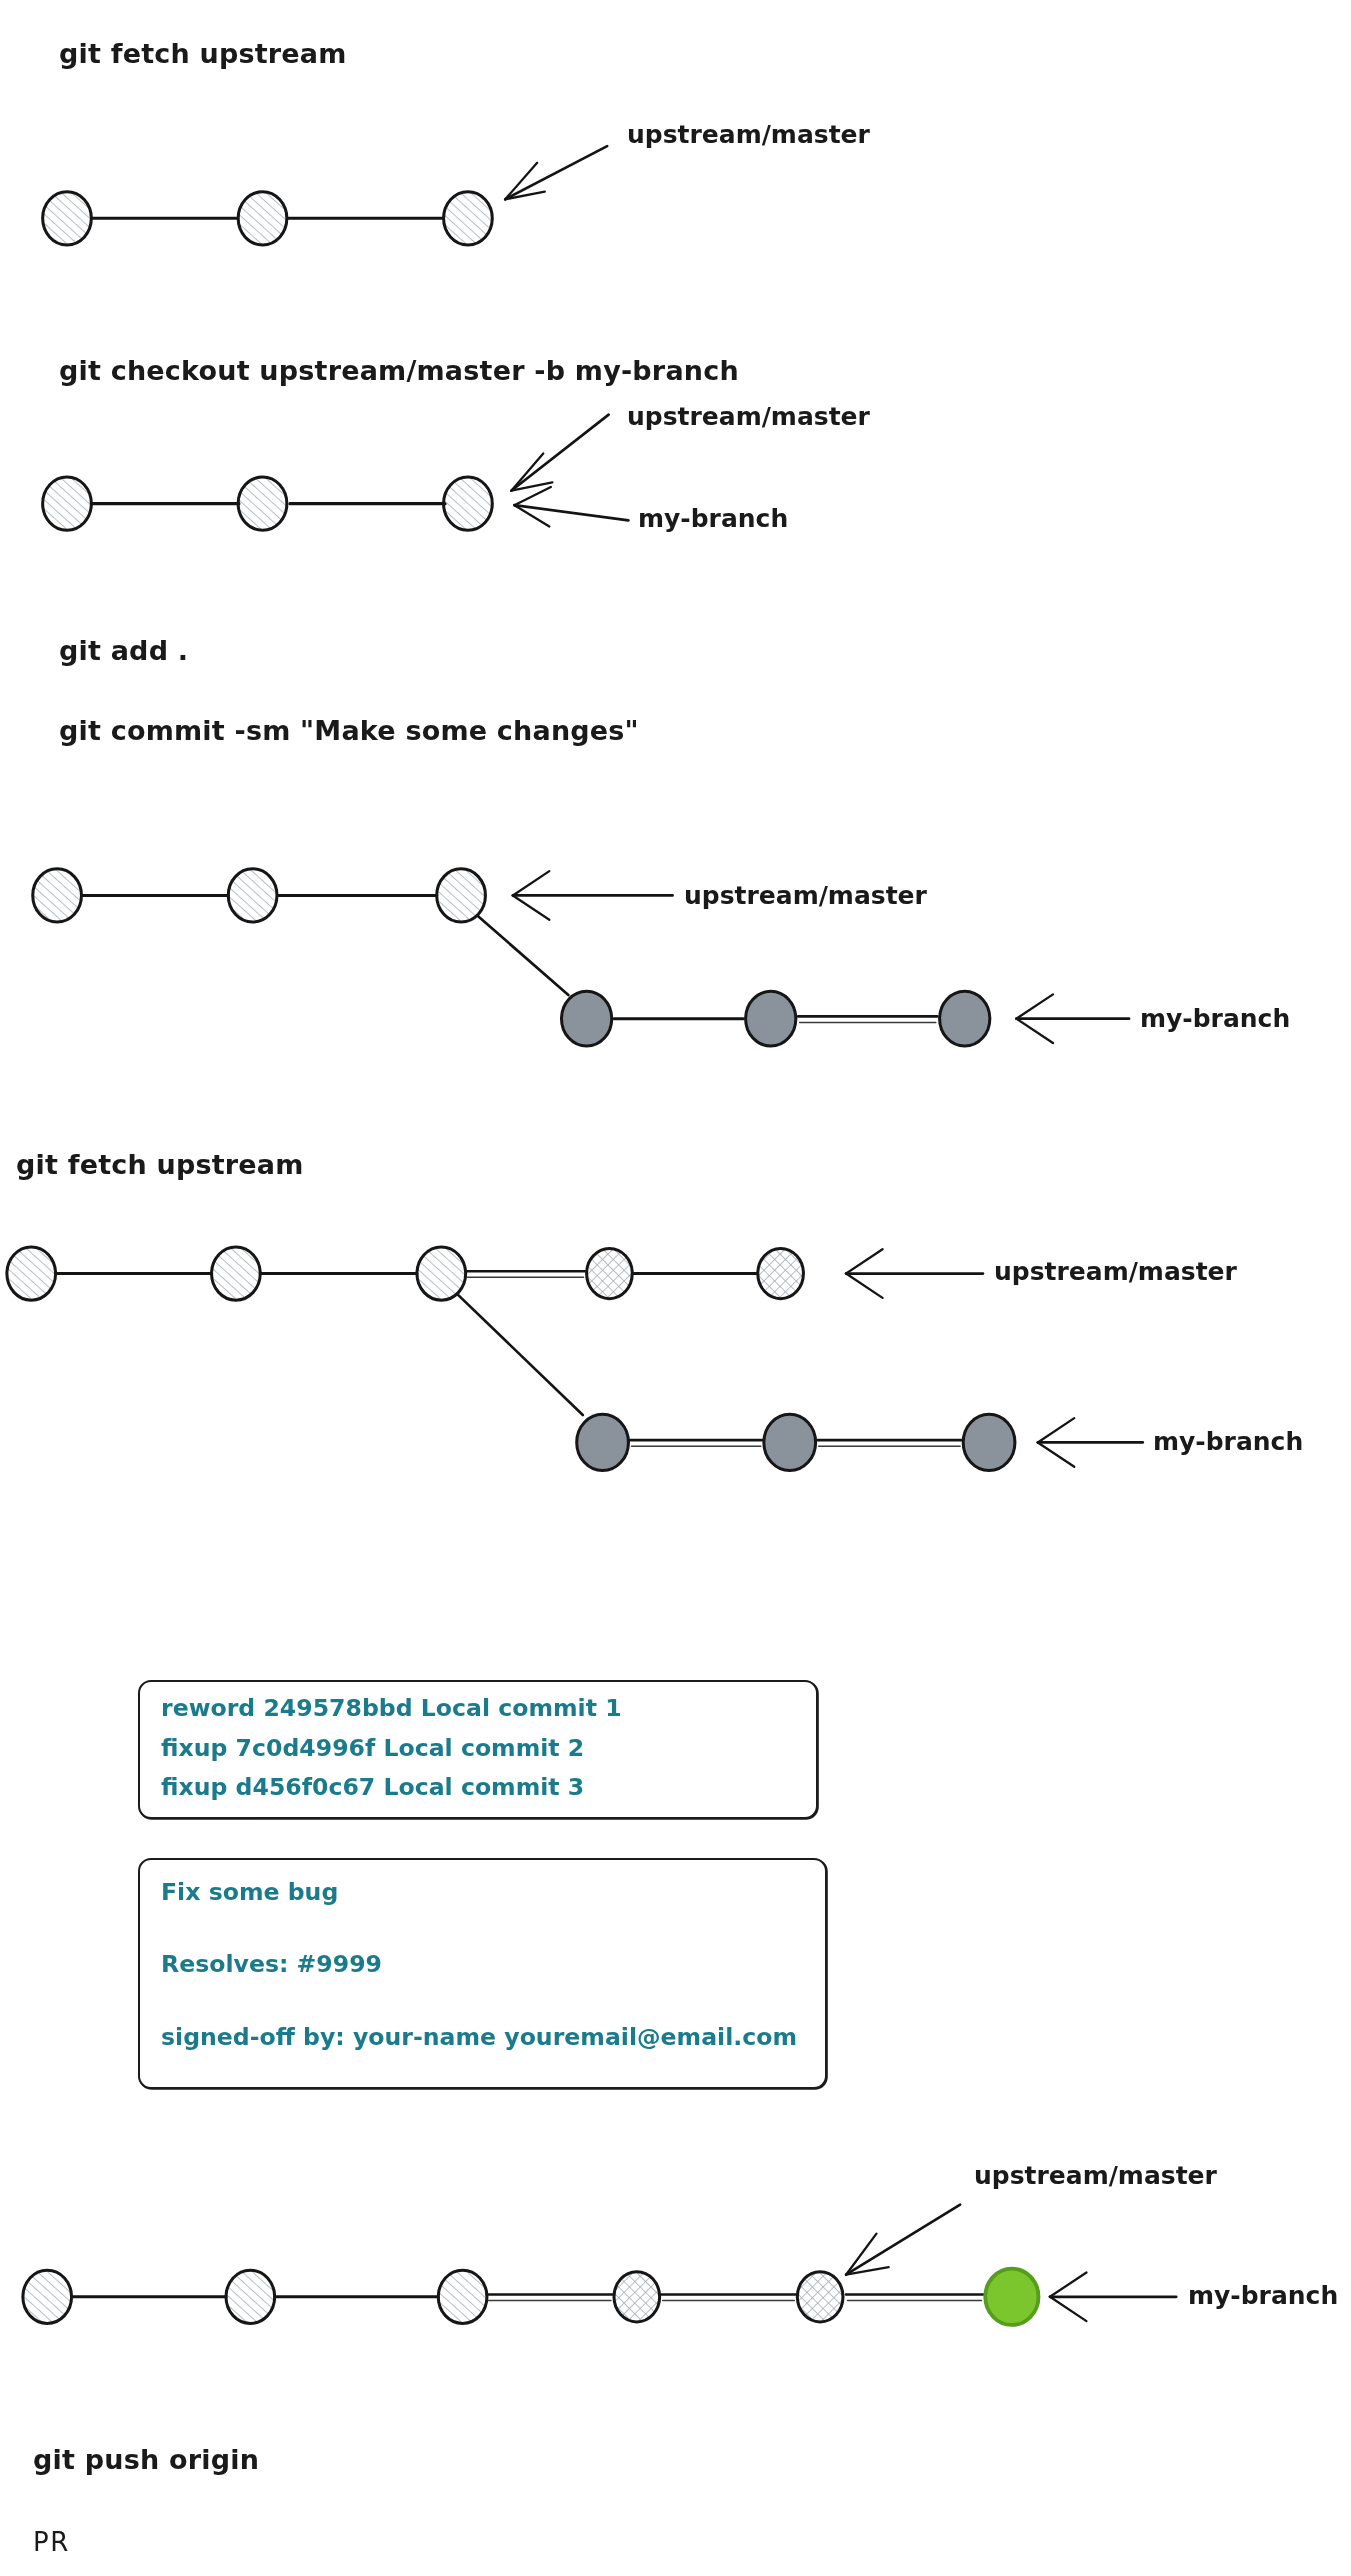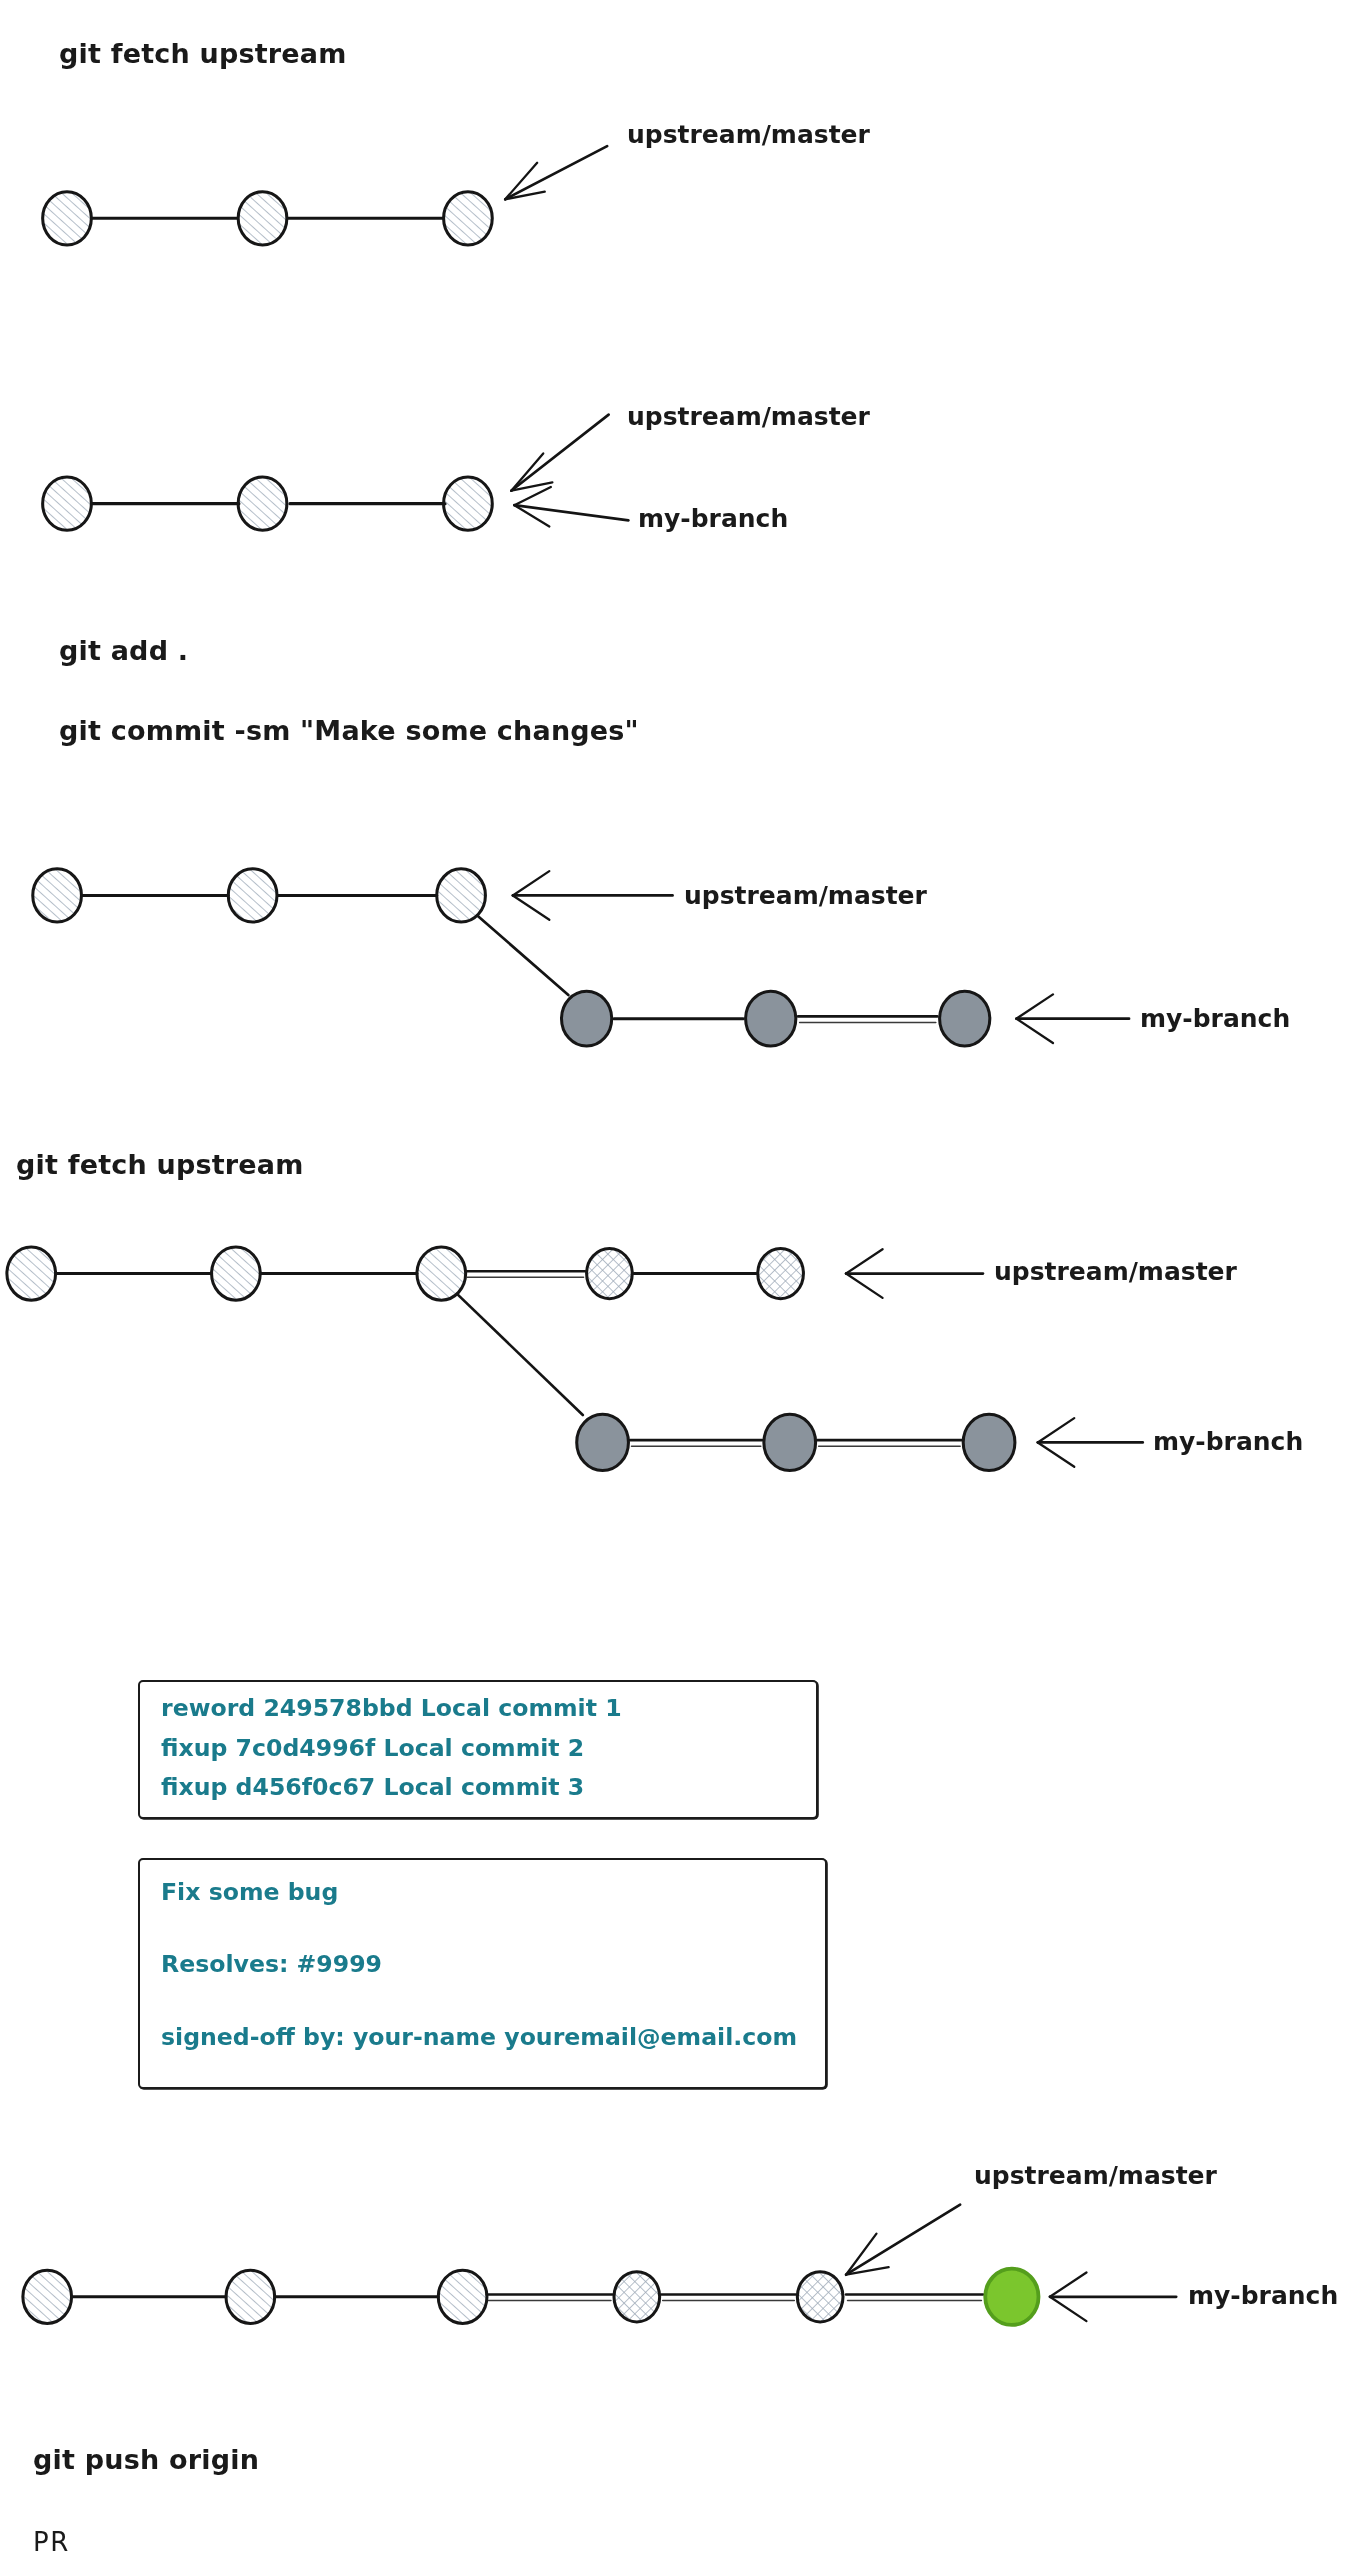--- a/index.html
+++ b/index.html
@@ -25,21 +25,21 @@
   .lbl{
     position:absolute;
     font-size:25px;
     font-weight:600;
     white-space:nowrap;
     color:#1a1a1a;
   }
   .sketchbox{
     position:absolute;
     border:2.3px solid #1b1b1b;
-    border-radius:5px;
+    border-radius:13px;
     box-shadow:0.8px 0.8px 0 #1b1b1b;
     background:#ffffff;
   }
   .boxline{
     position:absolute;
     font-size:23.6px;
     font-weight:600;
     white-space:nowrap;
     color:#1a7b8c;
   }
@@ -176,20 +176,21 @@
       </g>
       <g stroke="#141414" fill="none">
         <line x1="1546" y1="3019" x2="1380" y2="3019" stroke-width="3.5"></line>
         <line x1="1380" y1="3019" x2="1428" y2="2987" stroke-width="3"></line>
         <line x1="1380" y1="3019" x2="1428" y2="3051" stroke-width="3"></line>
       </g>
     </g>
   </svg>
 
   <div class="cmd" style="left:59px;top:18px">git fetch upstream</div>
+  <div class="cmd" style="left:59px;top:335px">git checkout upstream/master -b my-branch</div>
   <div class="cmd" style="left:59px;top:615px">git add .</div>
   <div class="cmd" style="left:59px;top:695px">git commit -sm "Make some changes"</div>
   <div class="cmd" style="left:16px;top:1129px">git fetch upstream</div>
   <div class="cmd" style="left:33px;top:2424px">git push origin</div>
   <div class="pr" style="left:33px;top:2527px">PR</div>
 
   <div class="lbl" style="left:627px;top:120px">upstream/master</div>
   <div class="lbl" style="left:627px;top:402px">upstream/master</div>
   <div class="lbl" style="left:638px;top:504px">my-branch</div>
   <div class="lbl" style="left:684px;top:881px">upstream/master</div>

